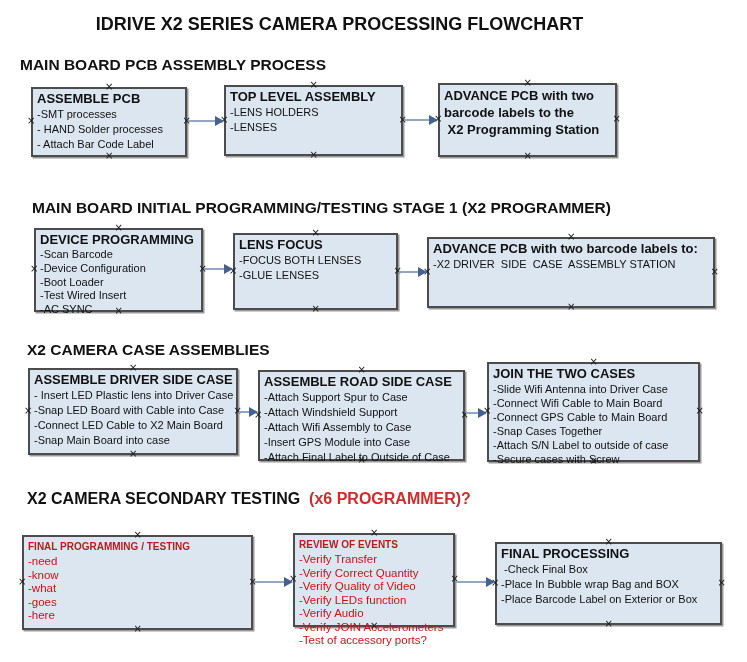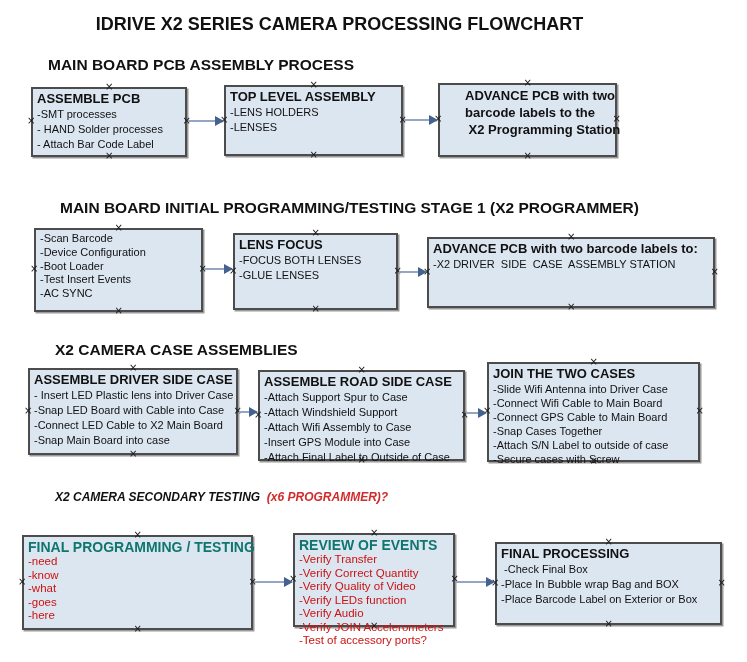--- a/index.html
+++ b/index.html
@@ -2,33 +2,33 @@
 <html><head>
 <meta charset="utf-8">
 <style>
   html,body{margin:0;padding:0;background:#ffffff;}
   body{font-family:"Liberation Sans","DejaVu Sans",sans-serif;color:#111111;}
   #canvas{position:relative;width:747px;height:662px;background:#ffffff;overflow:hidden;}
 
   .main-title{position:absolute;left:0;top:14px;width:679px;text-align:center;
     font-size:18px;font-weight:bold;letter-spacing:0px;color:#111;}
 
-  .section-heading{position:absolute;font-size:15.5px;font-weight:bold;white-space:pre;color:#111;margin-left:28px;}
+  .section-heading{position:absolute;font-size:15.5px;font-weight:bold;white-space:pre;color:#111;}
   .section-heading .red-part{color:#d22b2b;}
-  .heading-4{font-size:12px;font-style:italic;}
+  .heading-4{font-size:16px;}
 
   .box{position:absolute;background:#dce6f1;border:2px solid #4c4c4c;
     box-shadow:1.5px 1.5px 0 #9a9a9a;box-sizing:border-box;padding:2px 4px;}
   .box-title{font-size:13px;font-weight:bold;white-space:pre;line-height:16px;}
   .box-item{font-size:11px;line-height:15px;white-space:pre;}
   .compact .box-item{line-height:13.8px;}
   .tight .box-item{line-height:14px;}
   .xtight .box-item{line-height:13.5px;}
-  .bold-items .box-item{font-size:13px;font-weight:bold;line-height:17px;margin-left:21px;}
-  .red-text .box-title{color:#0f766e;font-size:14px;}
+  .bold-items .box-item{font-size:13px;font-weight:bold;line-height:17px;}
+  .red-text .box-title{color:#b91c1c;font-size:10px;}
   .red-text .box-item{color:#cc1212;font-size:11.5px;}
 
   .anchor{position:absolute;font-size:10px;line-height:10px;color:#1a1a1a;pointer-events:none;
     font-family:"DejaVu Sans",sans-serif;}
   .anchor-t{top:-7px;left:50%;margin-left:-4px;}
   .anchor-b{bottom:-6px;left:50%;margin-left:-4px;}
   .anchor-l{left:-6px;top:50%;margin-top:-6px;}
   .anchor-r{right:-6px;top:50%;margin-top:-6px;}
 
   .arrow{position:absolute;height:10px;}
@@ -72,24 +72,25 @@
     <div class="box-item"> X2 Programming Station</div>
   <span class="anchor anchor-t">×</span>
       <span class="anchor anchor-b">×</span>
       <span class="anchor anchor-l">×</span>
       <span class="anchor anchor-r">×</span>
     </div>
 
   <div class="section-heading" style="left:32px;top:199px">MAIN BOARD INITIAL PROGRAMMING/TESTING STAGE 1 (X2 PROGRAMMER)</div>
 
   <div class="box compact" style="left:34px;top:228px;width:169px;height:84px">
+    <div class="box-title">DEVICE PROGRAMMING</div>
     <div class="box-item">-Scan Barcode</div>
     <div class="box-item">-Device Configuration</div>
     <div class="box-item">-Boot Loader</div>
-    <div class="box-item">-Test Insert Events</div>
+    <div class="box-item">-Test Wired Insert</div>
     <div class="box-item">-AC SYNC</div>
   <span class="anchor anchor-t">×</span>
       <span class="anchor anchor-b">×</span>
       <span class="anchor anchor-l">×</span>
       <span class="anchor anchor-r">×</span>
     </div>
 
   <div class="box" style="left:233px;top:233px;width:165px;height:77px">
     <div class="box-title">LENS FOCUS</div>
     <div class="box-item">-FOCUS BOTH LENSES</div>

